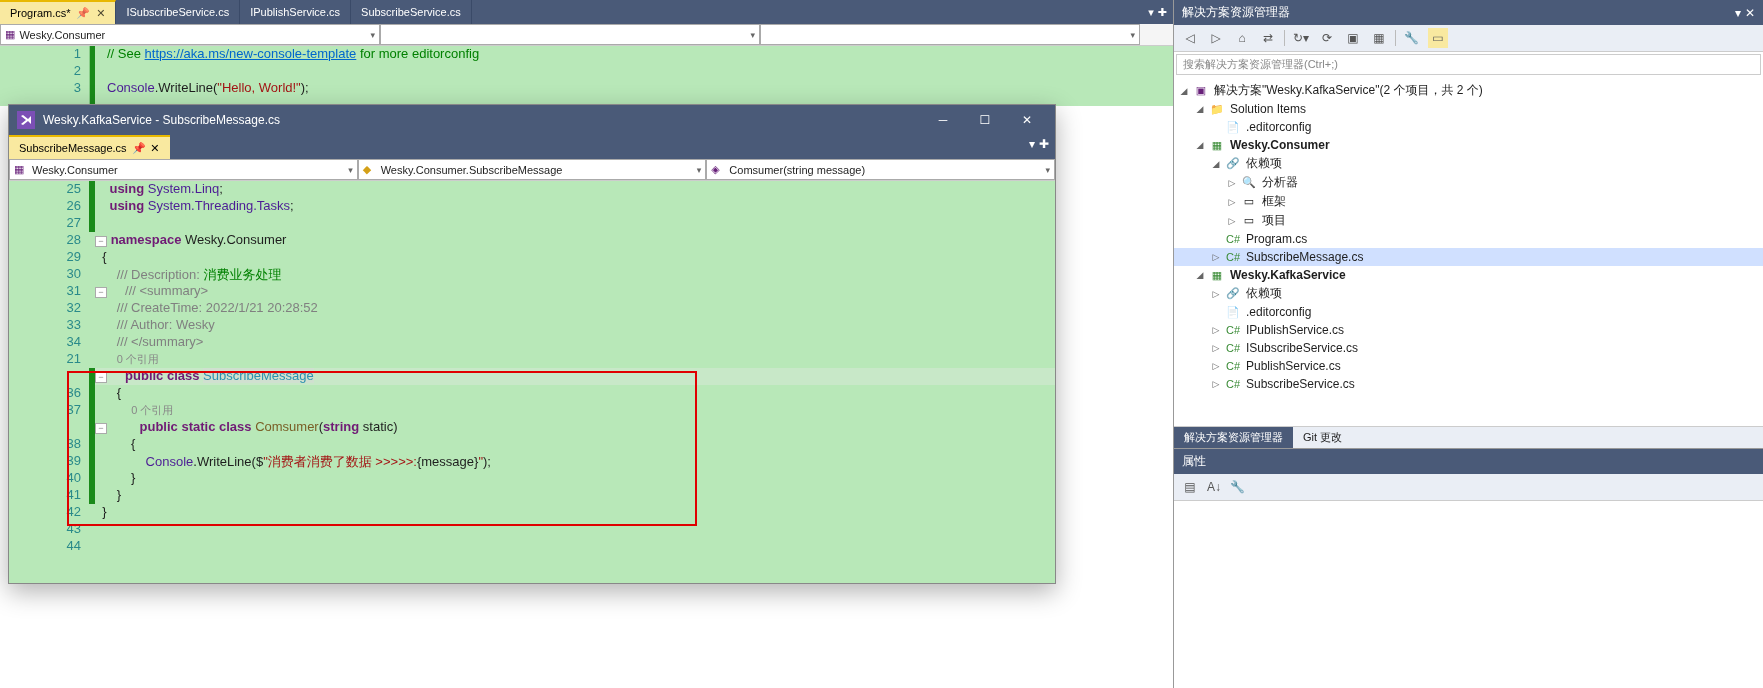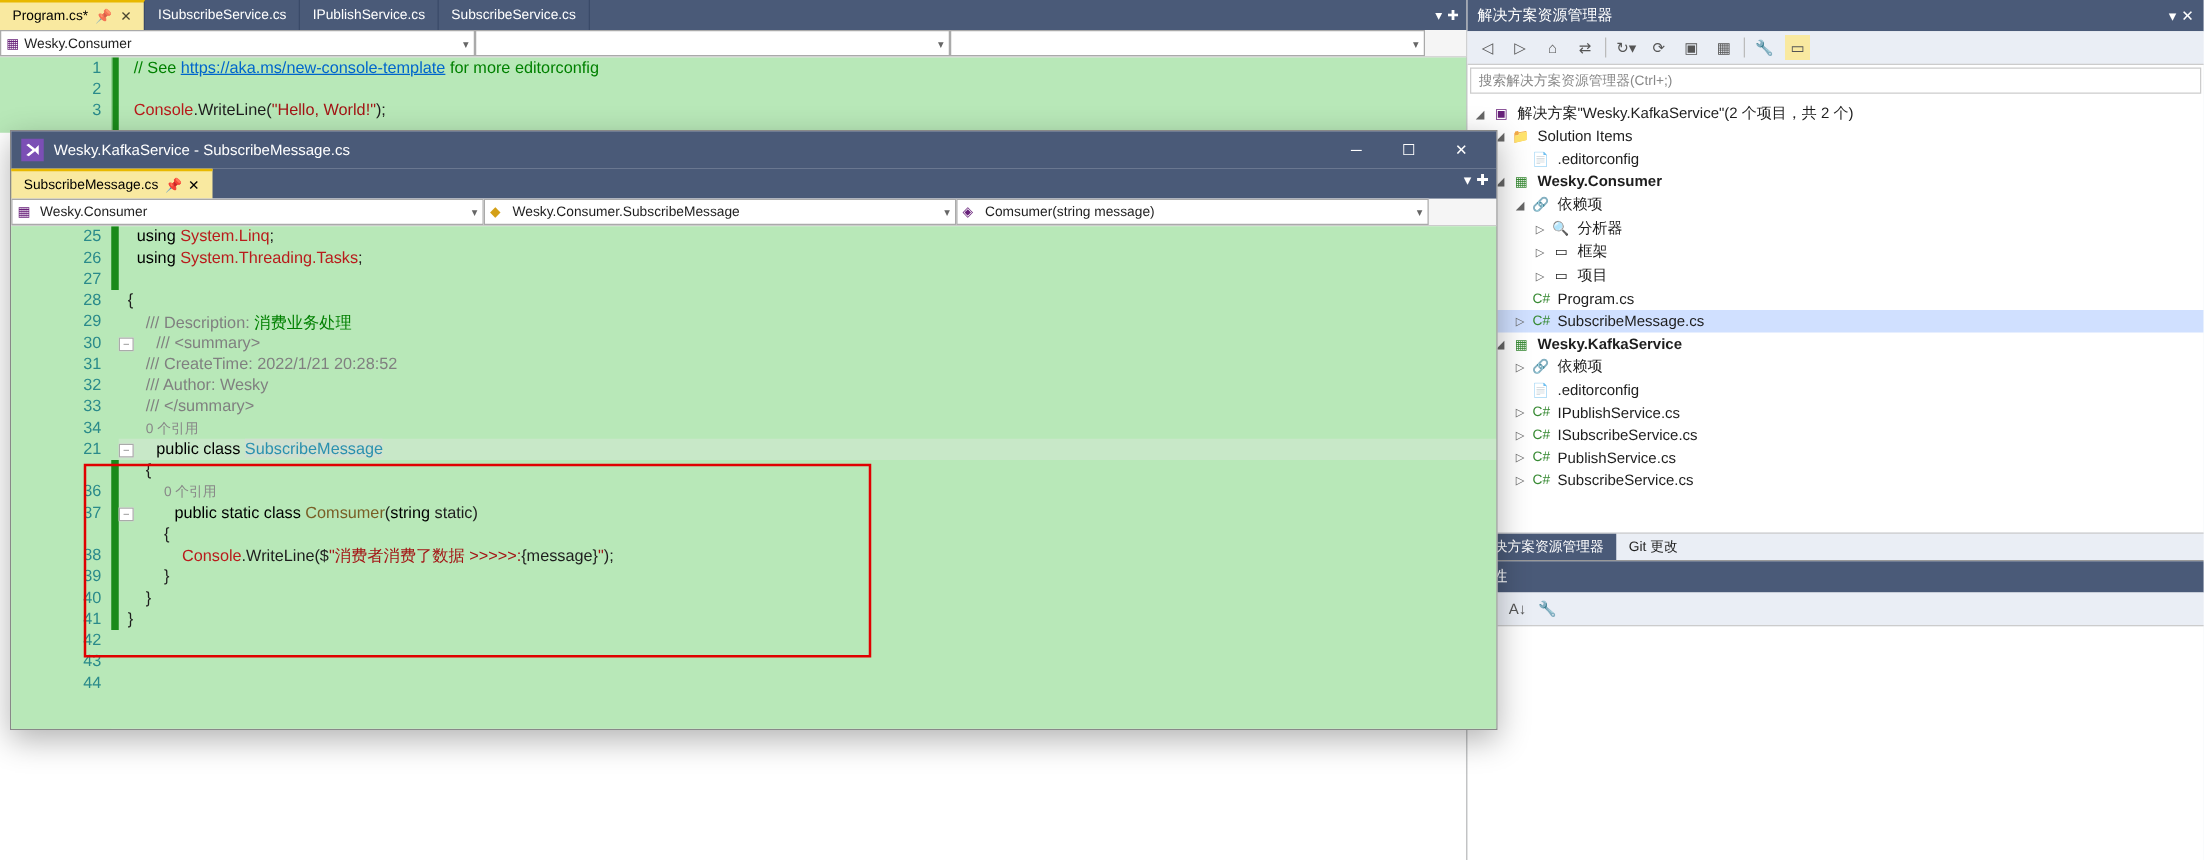--- a/index.html
+++ b/index.html
@@ -26,21 +26,21 @@
 
 
 .bg-code { background: #b8e8b8; position: relative; height: 60px; display: flex; }
 .gutter { width: 90px; background: #b8e8b8; border-right: 1px solid #8c8; text-align: right; padding-right: 8px; color: #2a8a8a; font-family: Consolas, monospace; font-size: 13px; }
 .gutter .ln { height: 17px; }
 .code-txt { font-family: Consolas, monospace; font-size: 13px; padding-left: 12px; }
 .code-txt .cline { height: 17px; white-space: pre; }
 .changebar { width: 5px; background: #1a8a1a; }
 
 
-.float-win { position: absolute; left: 8px; top: 104px; width: 1190px; height: 480px; background: #fff; box-shadow: 0 8px 24px rgba(0,0,0,0.3); border: 1px solid #888; display: flex; flex-direction: column; }
+.float-win { position: absolute; left: 8px; top: 104px; width: 1048px; height: 480px; background: #fff; box-shadow: 0 8px 24px rgba(0,0,0,0.3); border: 1px solid #888; display: flex; flex-direction: column; }
 .float-title { background: #4a5a78; color: #fff; height: 30px; display: flex; align-items: center; padding: 0 8px; font-size: 12px; }
 .float-title .vs-icon { width: 18px; height: 18px; background: #7b4fb5; margin-right: 8px; display: flex; align-items: center; justify-content: center; }
 .float-title .win-btns { margin-left: auto; display: flex; gap: 2px; }
 .float-title .wb { width: 40px; height: 28px; display: flex; align-items: center; justify-content: center; cursor: pointer; }
 
 .float-tabs { display: flex; background: #4a5a78; height: 24px; }
 .float-tab { background: #f9e9a0; color: #000; padding: 0 10px; display: flex; align-items: center; font-size: 11px; border-top: 2px solid #e8b800; }
 .float-tab .pin { margin-left: 6px; }
 .float-tab .close { margin-left: 4px; }
 
@@ -58,22 +58,22 @@
 .fchange { width: 6px; position: relative; }
 .fchange .bar { position: absolute; width: 6px; background: #1a8a1a; }
 .fcode { font-family: Consolas, monospace; font-size: 13px; flex: 1; position: relative; }
 .fcode .cline { height: 17px; white-space: pre; }
 .fold { color: #888; display: inline-block; width: 12px; text-align: center; border: 1px solid #aaa; font-size: 9px; line-height: 9px; background: #fff; cursor: pointer; }
 
 
 .redbox { position: absolute; border: 2px solid #e00000; pointer-events: none; }
 
 
-.kw { color: #000000; }
-.typ { color: #b91c1c; }
+.kw { color: #701a75; font-weight: bold; }
+.typ { color: #4c1d95; }
 .cls { color: #2b91af; }
 .str { color: #a31515; }
 .cmt { color: #008000; }
 .doc { color: #808080; }
 .lnk { color: #0066cc; text-decoration: underline; }
 .hint { color: #888; font-size: 11px; }
 .hl { background: #c8e8c8; }
 
 
 .right { width: 590px; display: flex; flex-direction: column; border-left: 1px solid #999; }
@@ -234,20 +234,21 @@
           <div class="ln">44</div>
         </div>
         <div class="fchange">
           <div class="bar" style="top:0;height:51px"></div>
           <div class="bar" style="top:187px;height:136px"></div>
         </div>
         <div class="fcode">
           <div class="cline">    <span class="kw">using</span><span class="typ"> System.Linq</span>;</div>
           <div class="cline">    <span class="kw">using</span><span class="typ"> System.Threading.Tasks</span>;</div>
           <div class="cline"></div>
+          <div class="cline"><span class="fold">−</span> <span class="kw">namespace</span><span> Wesky.Consumer</span></div>
           <div class="cline">  {</div>
           <div class="cline">      <span class="doc">/// Description: </span><span class="cmt">消费业务处理</span></div>
           <div class="cline"><span class="fold">−</span>     <span class="doc">/// &lt;summary&gt;</span></div>
           <div class="cline">      <span class="doc">/// CreateTime: 2022/1/21 20:28:52</span></div>
           <div class="cline">      <span class="doc">/// Author: Wesky</span></div>
           <div class="cline">      <span class="doc">/// &lt;/summary&gt;</span></div>
           <div class="cline">      <span class="hint">0 个引用</span></div>
           <div class="cline hl"><span class="fold">−</span>     <span class="kw">public class </span><span class="cls" style="background:#d0e0d0">SubscribeMessage</span></div>
           <div class="cline">      {</div>
           <div class="cline">          <span class="hint">0 个引用</span></div>

